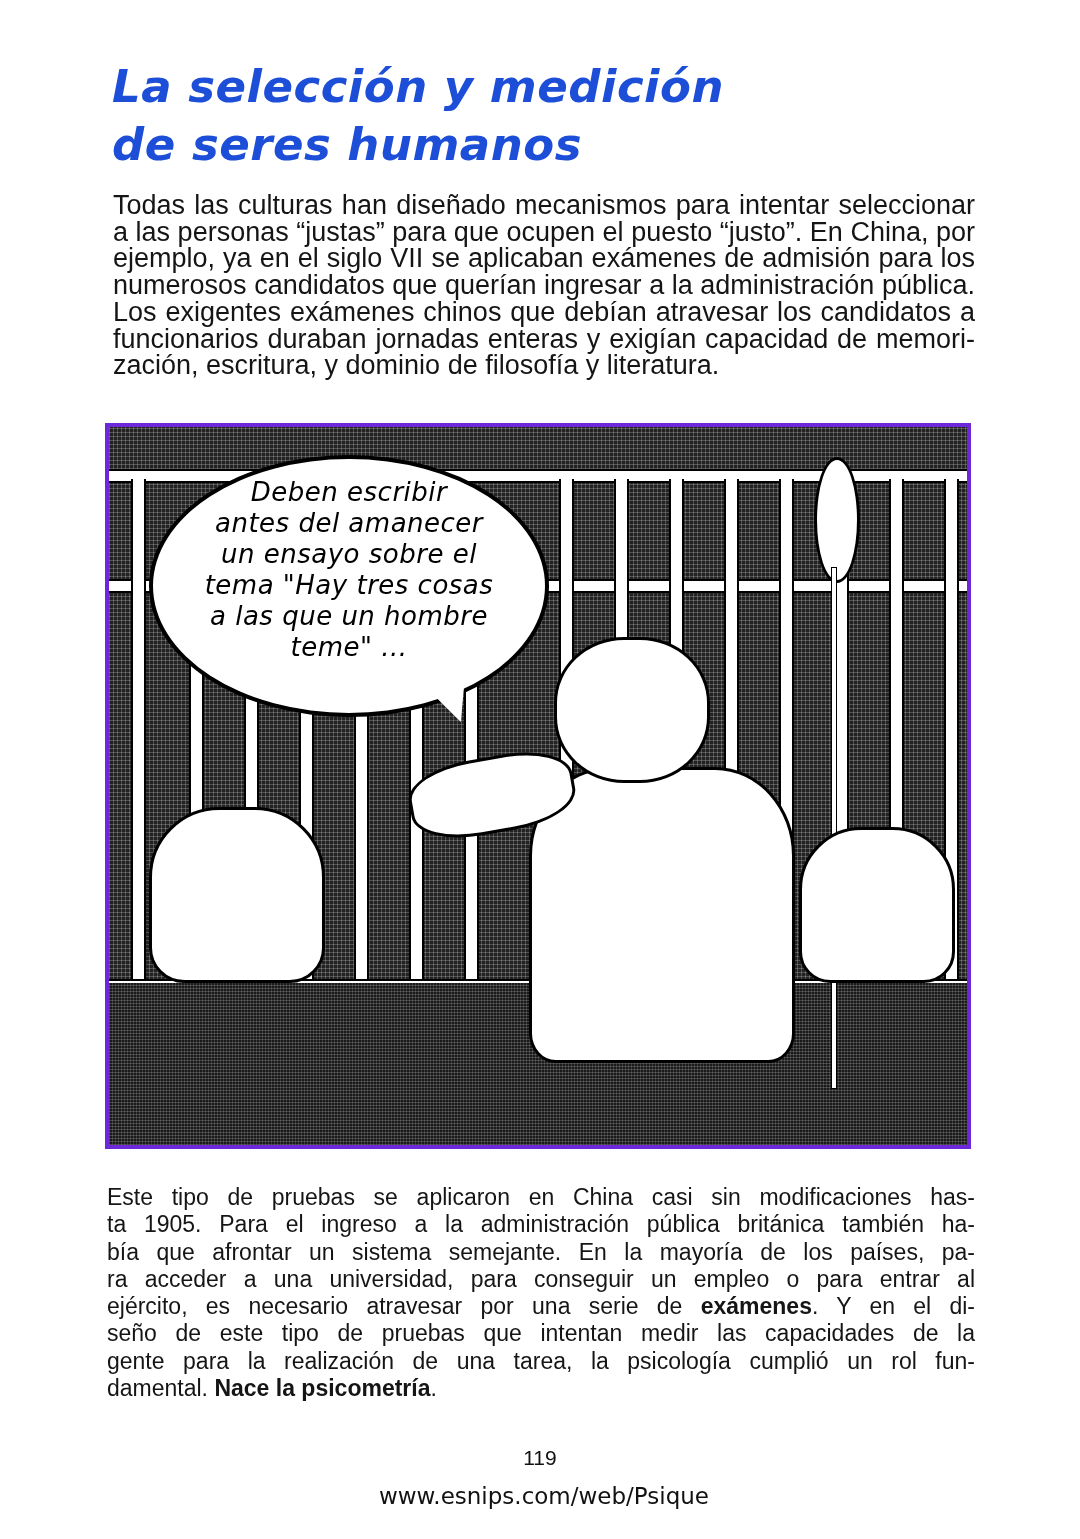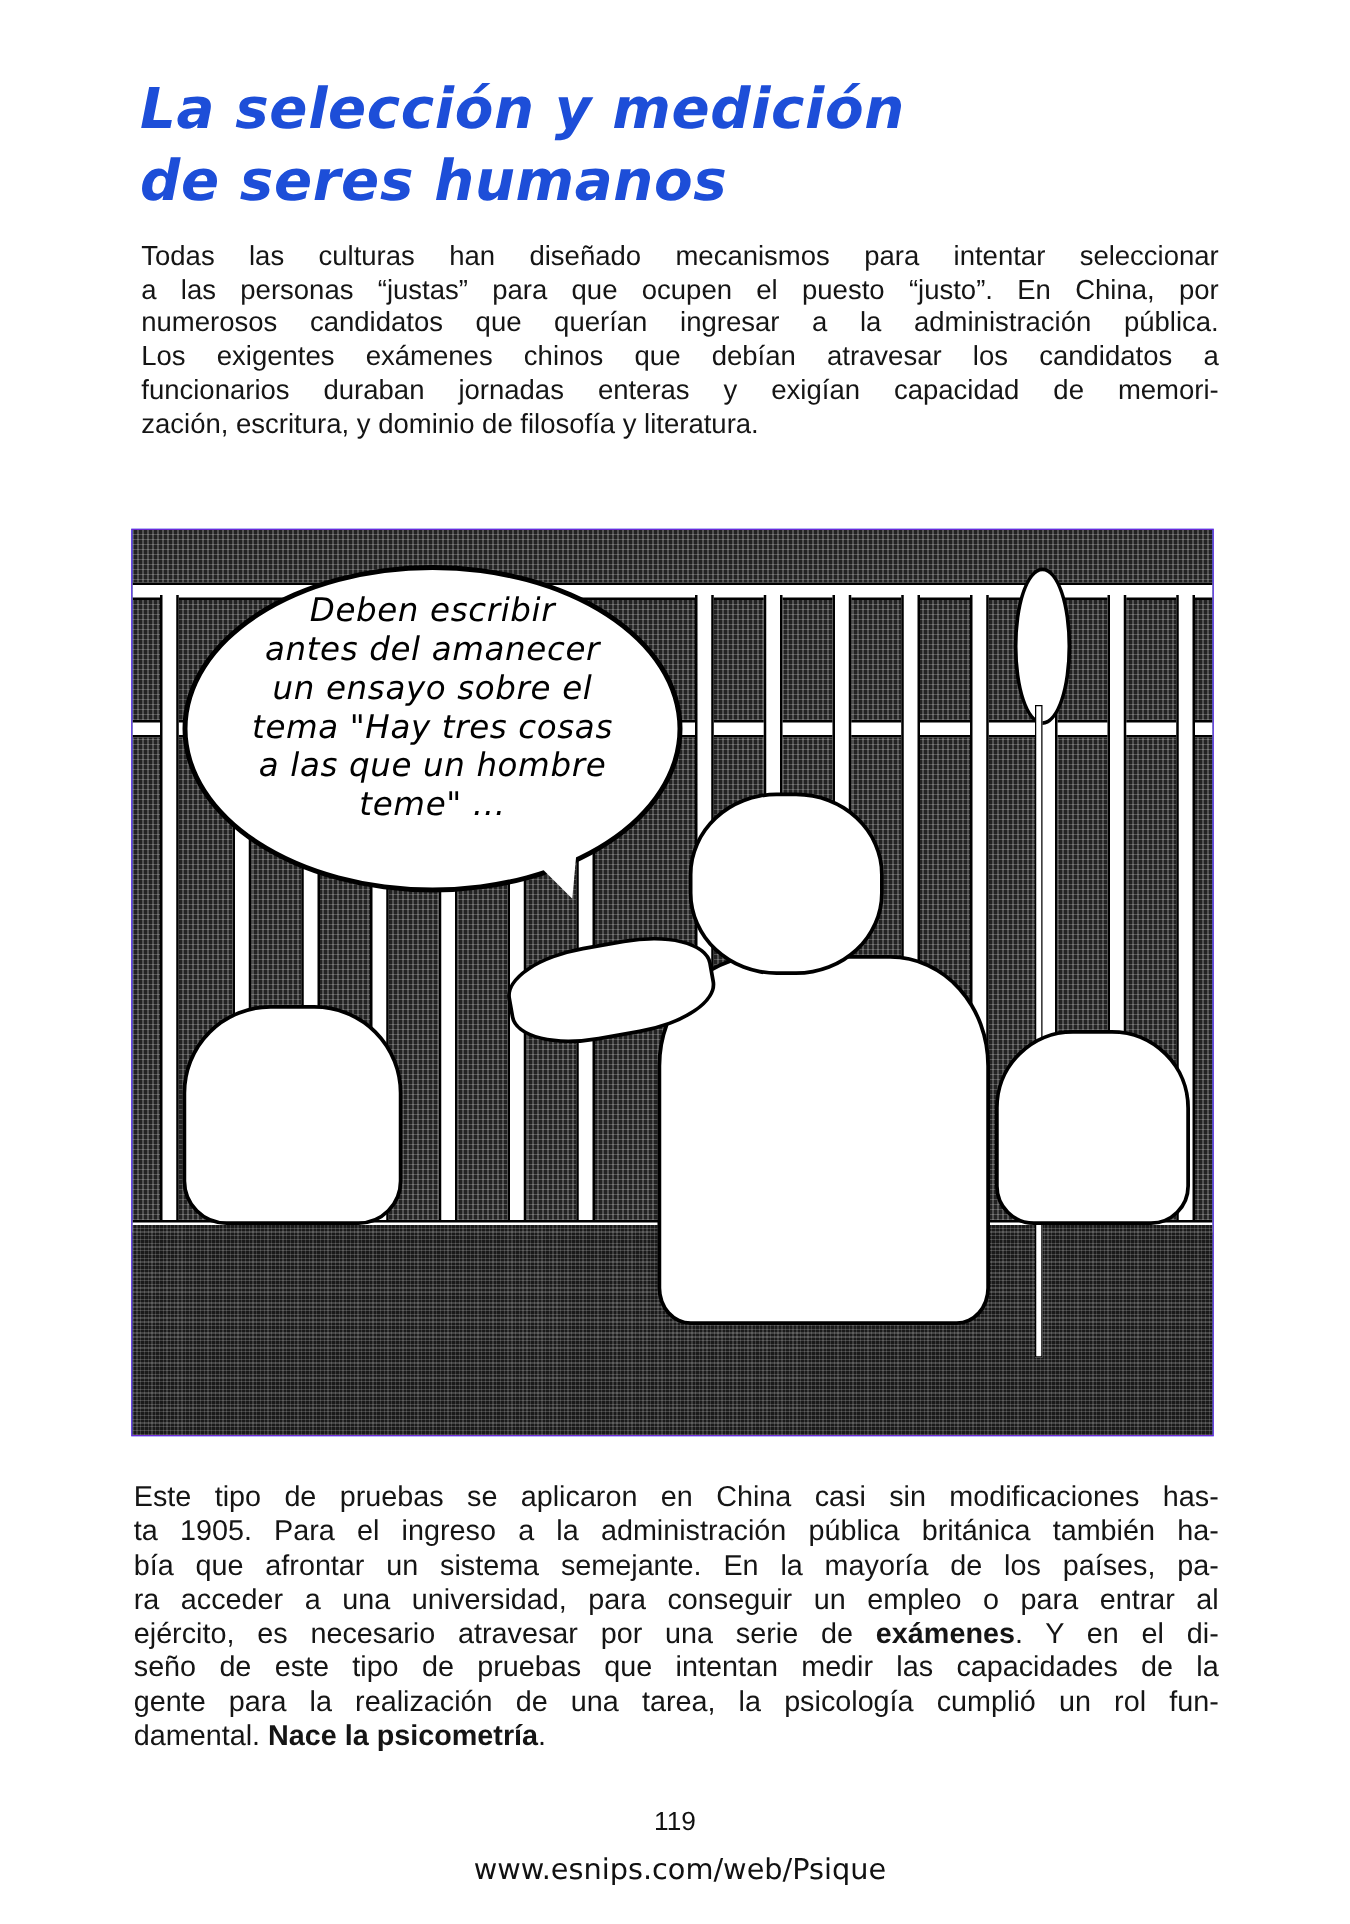--- a/index.html
+++ b/index.html
@@ -9,32 +9,32 @@
   }
   .title {
     position: absolute; left: 112px; top: 58px; width: 800px;
     font-family: "DejaVu Sans", sans-serif; font-weight: bold; font-style: italic;
     font-size: 45px; line-height: 58px; letter-spacing: 0.5px; color: #1d4ed8;
     margin: 0;
   }
   .title span { display: block; }
   .para {
     position: absolute; left: 113px; width: 862px;
-    font-size: 22px; line-height: 26.7px; color: #151515; margin: 0;
+    font-size: 27px; line-height: 26.7px; color: #151515; margin: 0;
     text-align: justify; text-align-last: left;
   }
   .para .line { display: block; white-space: nowrap; text-align-last: justify; }
   .para .line.last { text-align-last: left; }
   .p1 { top: 192px; }
   .p2 { top: 1184px; left: 107px; width: 868px; font-size: 23px; line-height: 27.3px; }
   b { font-weight: bold; }
 
   .comic {
     position: absolute; left: 105px; top: 423px; width: 866px; height: 726px;
-    background: #3b82f6; box-sizing: border-box; border: 1px solid #6d28d9; overflow: hidden;
+    background: #e5e5e5; box-sizing: border-box; border: 4px solid #6d28d9; overflow: hidden;
   }
   .hatch {
     position: absolute; inset: 0;
     background:
       repeating-linear-gradient(0deg, rgba(255,255,255,0.22) 0 1px, transparent 1px 4px),
       repeating-linear-gradient(90deg, rgba(255,255,255,0.22) 0 1px, transparent 1px 4px),
       #222;
   }
   .rail { position: absolute; background: #fff; border-top: 2px solid #000; border-bottom: 2px solid #000; }
   .bar { position: absolute; background: #fff; border-left: 2px solid #000; border-right: 2px solid #000; width: 11px; }
@@ -75,20 +75,21 @@
 <body>
 
 <h1 class="title">
   <span>La selección y medición</span>
   <span>de seres humanos</span>
 </h1>
 
 <p class="para p1">
   <span class="line">Todas las culturas han diseñado mecanismos para intentar seleccionar</span>
   <span class="line">a las personas “justas” para que ocupen el puesto “justo”. En China, por</span>
+  <span class="line">ejemplo, ya en el siglo VII se aplicaban exámenes de admisión para los</span>
   <span class="line">numerosos candidatos que querían ingresar a la administración pública.</span>
   <span class="line">Los exigentes exámenes chinos que debían atravesar los candidatos a</span>
   <span class="line">funcionarios duraban jornadas enteras y exigían capacidad de memori-</span>
   <span class="line last">zación, escritura, y dominio de filosofía y literatura.</span>
 </p>
 
 <div class="comic">
   <div class="hatch"></div>
 
   <div class="rail" style="left:0;right:0;top:42px;height:10px;"></div>

